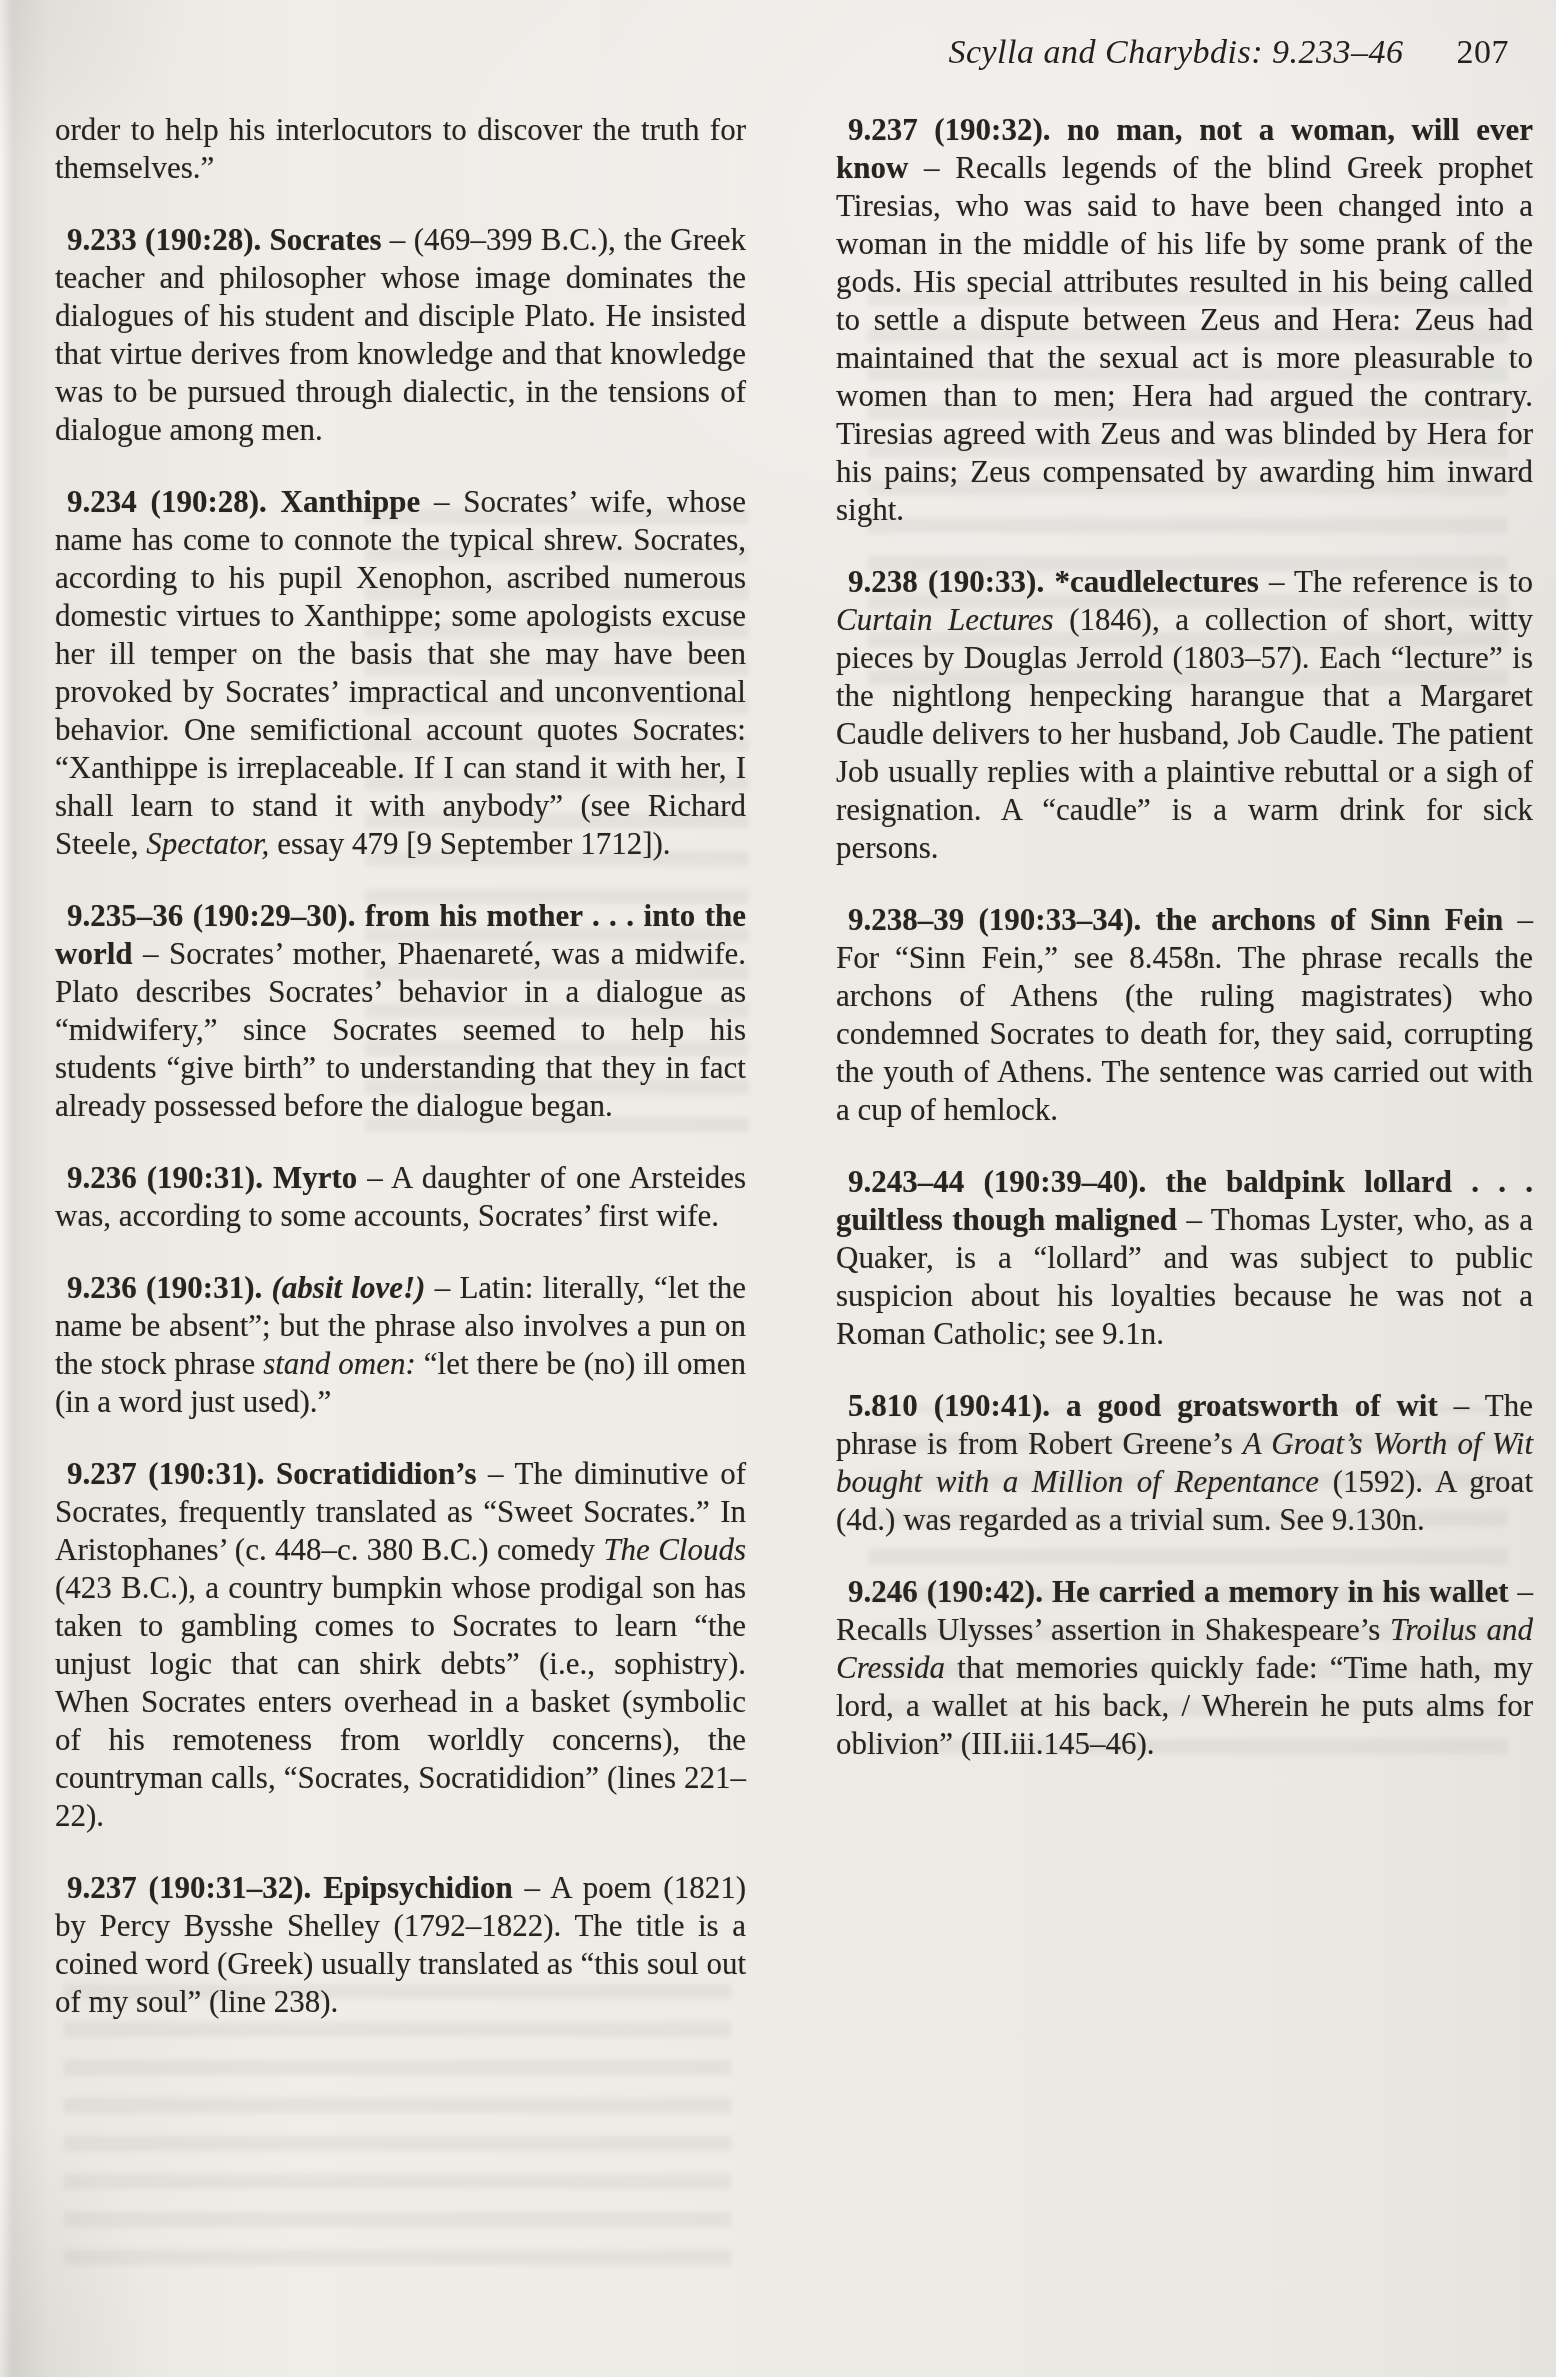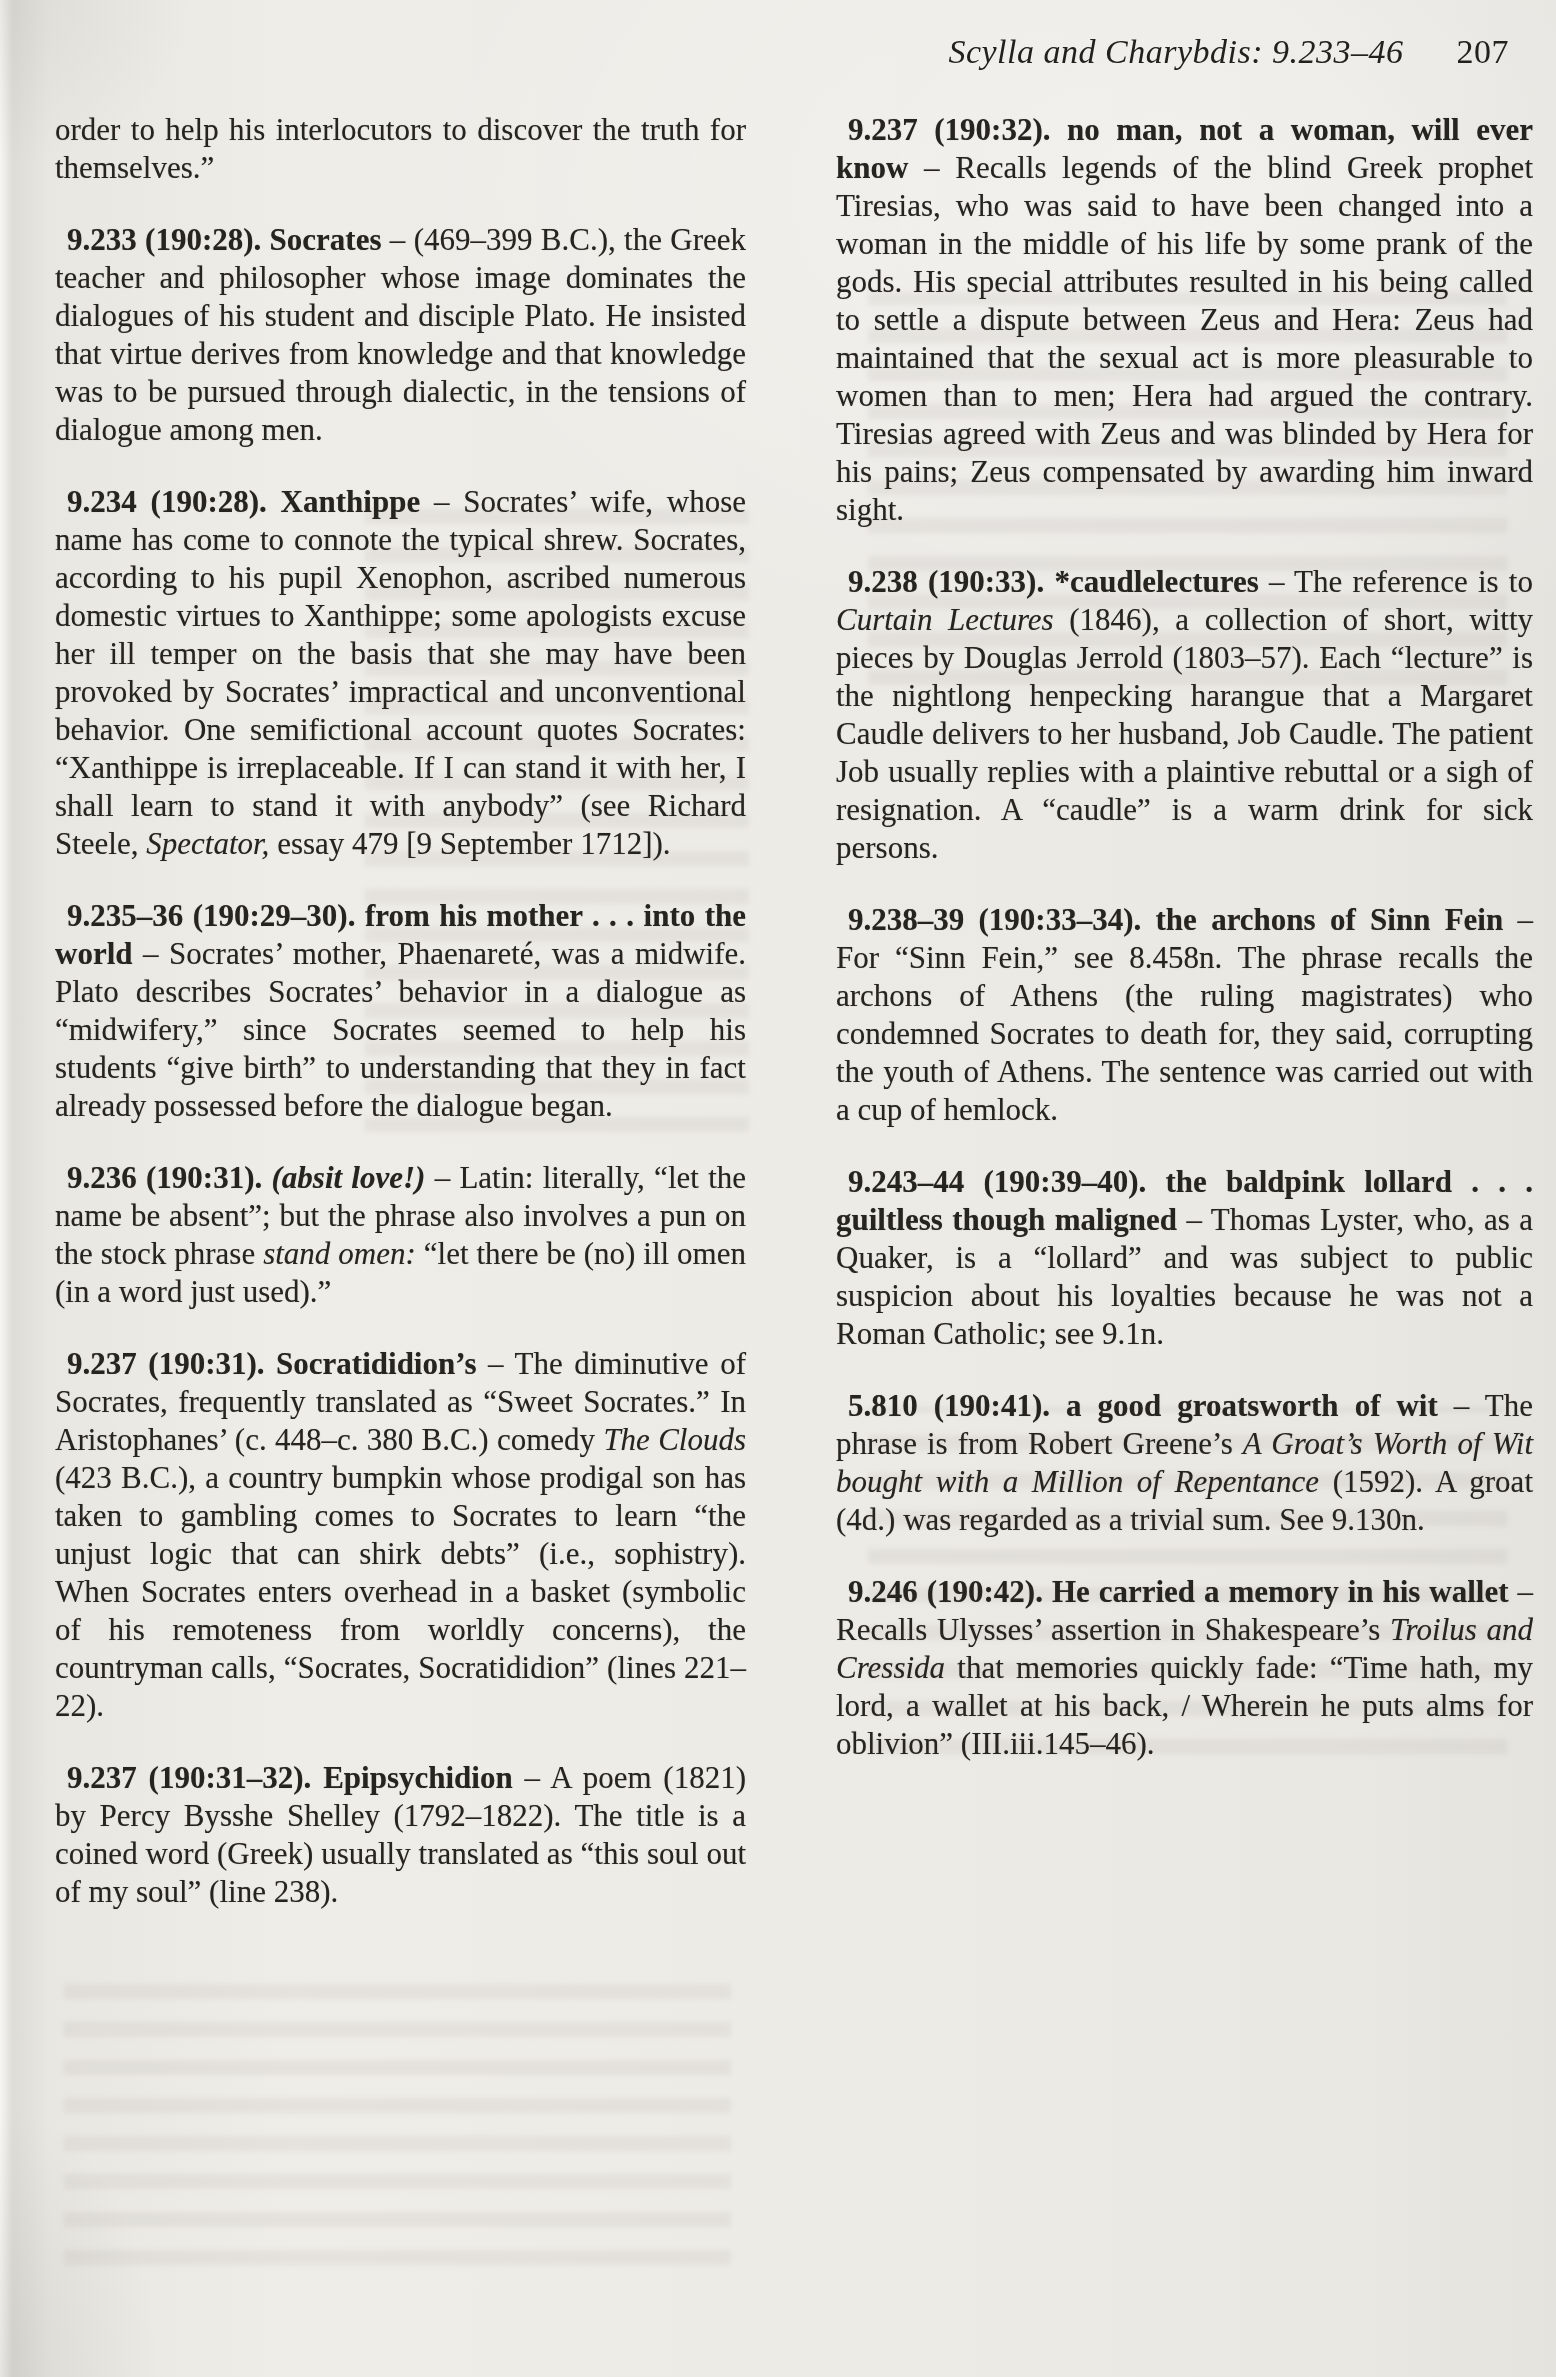--- a/index.html
+++ b/index.html
@@ -78,20 +78,21 @@
   <div class="running-header">
     <span class="title">Scylla and Charybdis: 9.233–46</span>
     <span class="pagenum">207</span>
   </div>
 
   <div class="col col-left">
       <p class="entry"><span class="r">order to help his interlocutors to discover the truth for themselves.”</span></p>
       <p class="entry"><span class="b">9.233 (190:28). Socrates</span><span class="r"> – (469–399 B.C.), the Greek teacher and philosopher whose image dominates the dialogues of his student and disciple Plato. He insisted that virtue derives from knowledge and that knowledge was to be pursued through dialectic, in the tensions of dialogue among men.</span></p>
       <p class="entry"><span class="b">9.234 (190:28). Xanthippe</span><span class="r"> – Socrates’ wife, whose name has come to connote the typical shrew. Socrates, according to his pupil Xenophon, ascribed numerous domestic virtues to Xanthippe; some apologists excuse her ill temper on the basis that she may have been provoked by Socrates’ impractical and unconventional behavior. One semifictional account quotes Socrates: “Xanthippe is irreplaceable. If I can stand it with her, I shall learn to stand it with anybody” (see Richard Steele, </span><span class="i">Spectator,</span><span class="r"> essay 479 [9 September 1712]).</span></p>
       <p class="entry"><span class="b">9.235–36 (190:29–30). from his mother . . . into the world</span><span class="r"> – Socrates’ mother, Phaenareté, was a midwife. Plato describes Socrates’ behavior in a dialogue as “midwifery,” since Socrates seemed to help his students “give birth” to understanding that they in fact already possessed before the dialogue began.</span></p>
+      <p class="entry"><span class="b">9.236 (190:31). Myrto</span><span class="r"> – A daughter of one Arsteides was, according to some accounts, Socrates’ first wife.</span></p>
       <p class="entry"><span class="b">9.236 (190:31). </span><span class="bi">(absit love!)</span><span class="r"> – Latin: literally, “let the name be absent”; but the phrase also involves a pun on the stock phrase </span><span class="i">stand omen:</span><span class="r"> “let there be (no) ill omen (in a word just used).”</span></p>
       <p class="entry"><span class="b">9.237 (190:31). Socratididion’s</span><span class="r"> – The diminutive of Socrates, frequently translated as “Sweet Socrates.” In Aristophanes’ (c. 448–c. 380 B.C.) comedy </span><span class="i">The Clouds</span><span class="r"> (423 B.C.), a country bumpkin whose prodigal son has taken to gambling comes to Socrates to learn “the unjust logic that can shirk debts” (i.e., sophistry). When Socrates enters overhead in a basket (symbolic of his remoteness from worldly concerns), the countryman calls, “Socrates, Socratididion” (lines 221–22).</span></p>
       <p class="entry"><span class="b">9.237 (190:31–32). Epipsychidion</span><span class="r"> – A poem (1821) by Percy Bysshe Shelley (1792–1822). The title is a coined word (Greek) usually translated as “this soul out of my soul” (line 238).</span></p>
     </div>
   <div class="col col-right">
       <p class="entry"><span class="b">9.237 (190:32). no man, not a woman, will ever know</span><span class="r"> – Recalls legends of the blind Greek prophet Tiresias, who was said to have been changed into a woman in the middle of his life by some prank of the gods. His special attributes resulted in his being called to settle a dispute between Zeus and Hera: Zeus had maintained that the sexual act is more pleasurable to women than to men; Hera had argued the contrary. Tiresias agreed with Zeus and was blinded by Hera for his pains; Zeus compensated by awarding him inward sight.</span></p>
       <p class="entry"><span class="b">9.238 (190:33). *caudlelectures</span><span class="r"> – The reference is to </span><span class="i">Curtain Lectures</span><span class="r"> (1846), a collection of short, witty pieces by Douglas Jerrold (1803–57). Each “lecture” is the nightlong henpecking harangue that a Margaret Caudle delivers to her husband, Job Caudle. The patient Job usually replies with a plaintive rebuttal or a sigh of resignation. A “caudle” is a warm drink for sick persons.</span></p>
       <p class="entry"><span class="b">9.238–39 (190:33–34). the archons of Sinn Fein</span><span class="r"> – For “Sinn Fein,” see 8.458n. The phrase recalls the archons of Athens (the ruling magistrates) who condemned Socrates to death for, they said, corrupting the youth of Athens. The sentence was carried out with a cup of hemlock.</span></p>
       <p class="entry"><span class="b">9.243–44 (190:39–40). the baldpink lollard . . . guiltless though maligned</span><span class="r"> – Thomas Lyster, who, as a Quaker, is a “lollard” and was subject to public suspicion about his loyalties because he was not a Roman Catholic; see 9.1n.</span></p>
       <p class="entry"><span class="b">5.810 (190:41). a good groatsworth of wit</span><span class="r"> – The phrase is from Robert Greene’s </span><span class="i">A Groat’s Worth of Wit bought with a Million of Repentance</span><span class="r"> (1592). A groat (4d.) was regarded as a trivial sum. See 9.130n.</span></p>

